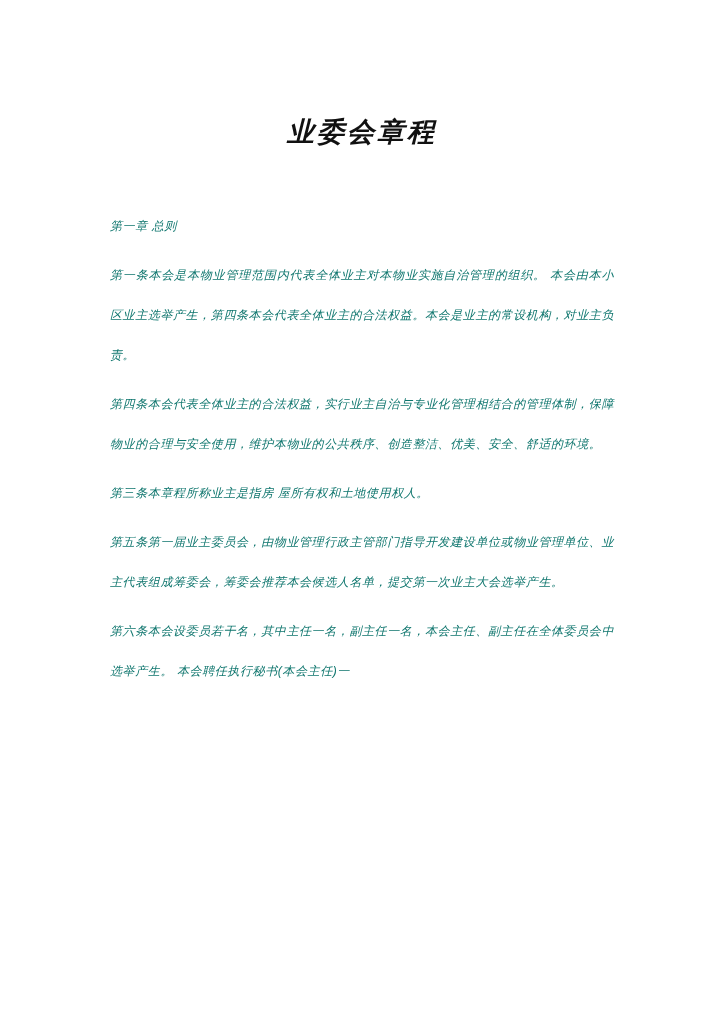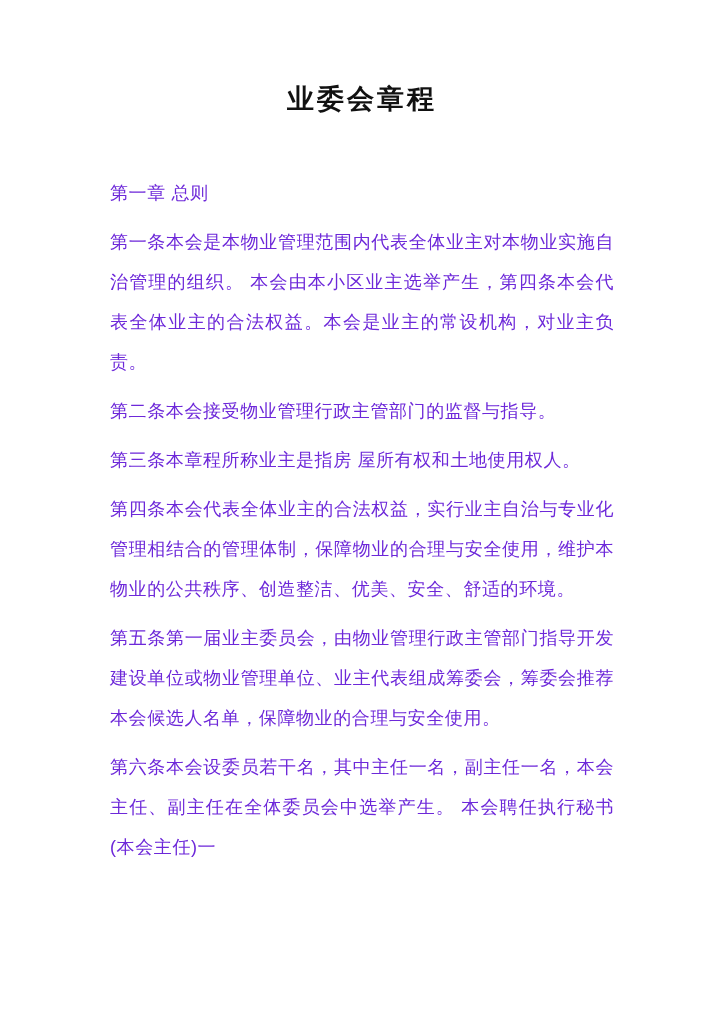--- a/index.html
+++ b/index.html
@@ -13,39 +13,40 @@
     height: 1017px;
     overflow: hidden;
     font-family: "Liberation Sans", "DejaVu Sans", sans-serif;
     color: #1a1a1a;
   }
 
   .page {
     width: 720px;
     height: 1017px;
     background: #ffffff;
-    padding: 83px 106px 0 110px;
+    padding: 116px 106px 0 110px;
+    font-style: italic;
   }
 
   .doc-title {
     font-size: 27px;
     font-weight: bold;
     letter-spacing: 3px;
     text-align: center;
     line-height: 32px;
     margin-bottom: 58px;
     color: #111111;
   }
 
   .block {
-    font-size: 18px;
+    font-size: 12px;
     line-height: 40px;
     letter-spacing: 0.6px;
     margin-bottom: 9px;
-    color: #6d28d9;
+    color: #0f766e;
   }
 
   .chapter {
     text-align: left;
   }
 
   .article {
     text-align: justify;
   }
 </style>
@@ -53,24 +54,23 @@
 <body>
 
 <div class="page">
 
   <h1 class="doc-title">业委会章程</h1>
 
   <p class="block chapter">第一章 总则</p>
 
   <p class="block article">第一条本会是本物业管理范围内代表全体业主对本物业实施自治管理的组织。  本会由本小区业主选举产生，第四条本会代表全体业主的合法权益。本会是业主的常设机构，对业主负责。</p>
 
-  <p class="block article">第二条本会接受物业管理行政主管部门的监督与指导。</p>
+
+  <p class="block article">第四条本会代表全体业主的合法权益，实行业主自治与专业化管理相结合的管理体制，保障物业的合理与安全使用，维护本物业的公共秩序、创造整洁、优美、安全、舒适的环境。</p>
 
   <p class="block article">第三条本章程所称业主是指房 屋所有权和土地使用权人。</p>
 
-  <p class="block article">第四条本会代表全体业主的合法权益，实行业主自治与专业化管理相结合的管理体制，保障物业的合理与安全使用，维护本物业的公共秩序、创造整洁、优美、安全、舒适的环境。</p>
 
-
-  <p class="block article">第五条第一届业主委员会，由物业管理行政主管部门指导开发建设单位或物业管理单位、业主代表组成筹委会，筹委会推荐本会候选人名单，保障物业的合理与安全使用。</p>
+  <p class="block article">第五条第一届业主委员会，由物业管理行政主管部门指导开发建设单位或物业管理单位、业主代表组成筹委会，筹委会推荐本会候选人名单，提交第一次业主大会选举产生。</p>
 
   <p class="block article">第六条本会设委员若干名，其中主任一名，副主任一名，本会主任、副主任在全体委员会中选举产生。  本会聘任执行秘书(本会主任)一</p>
 
 </div>
 
 </body></html>

